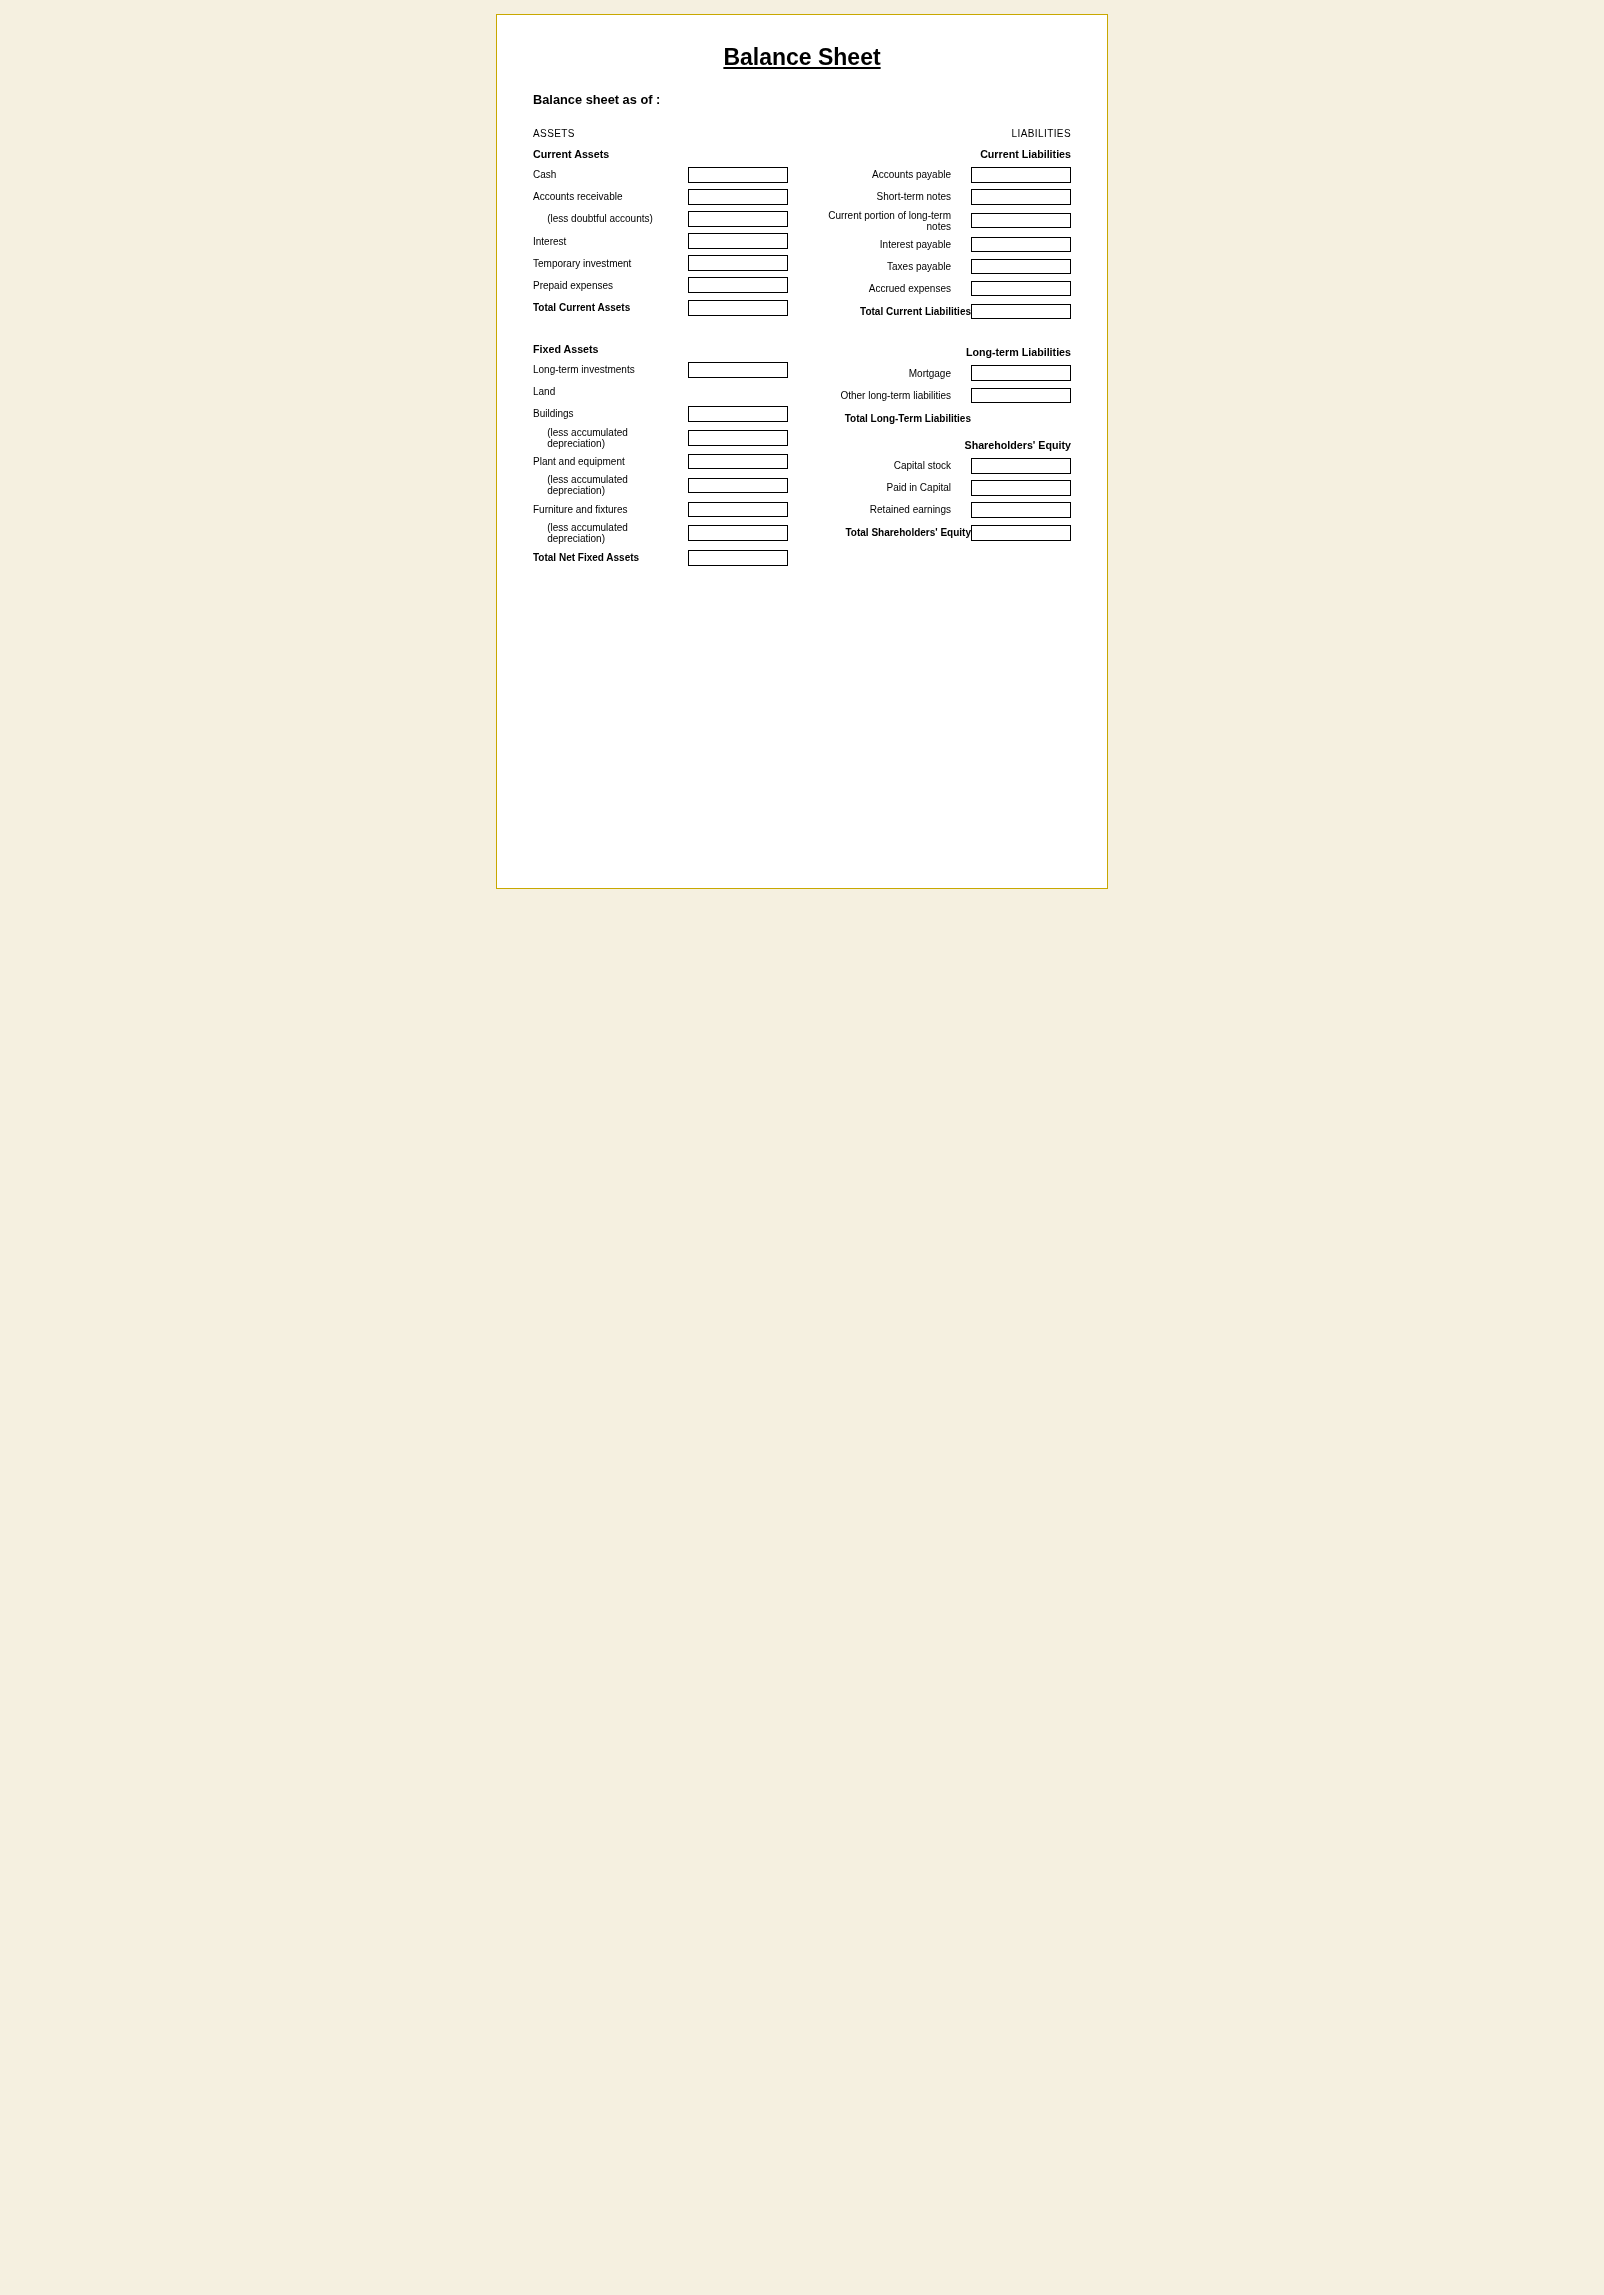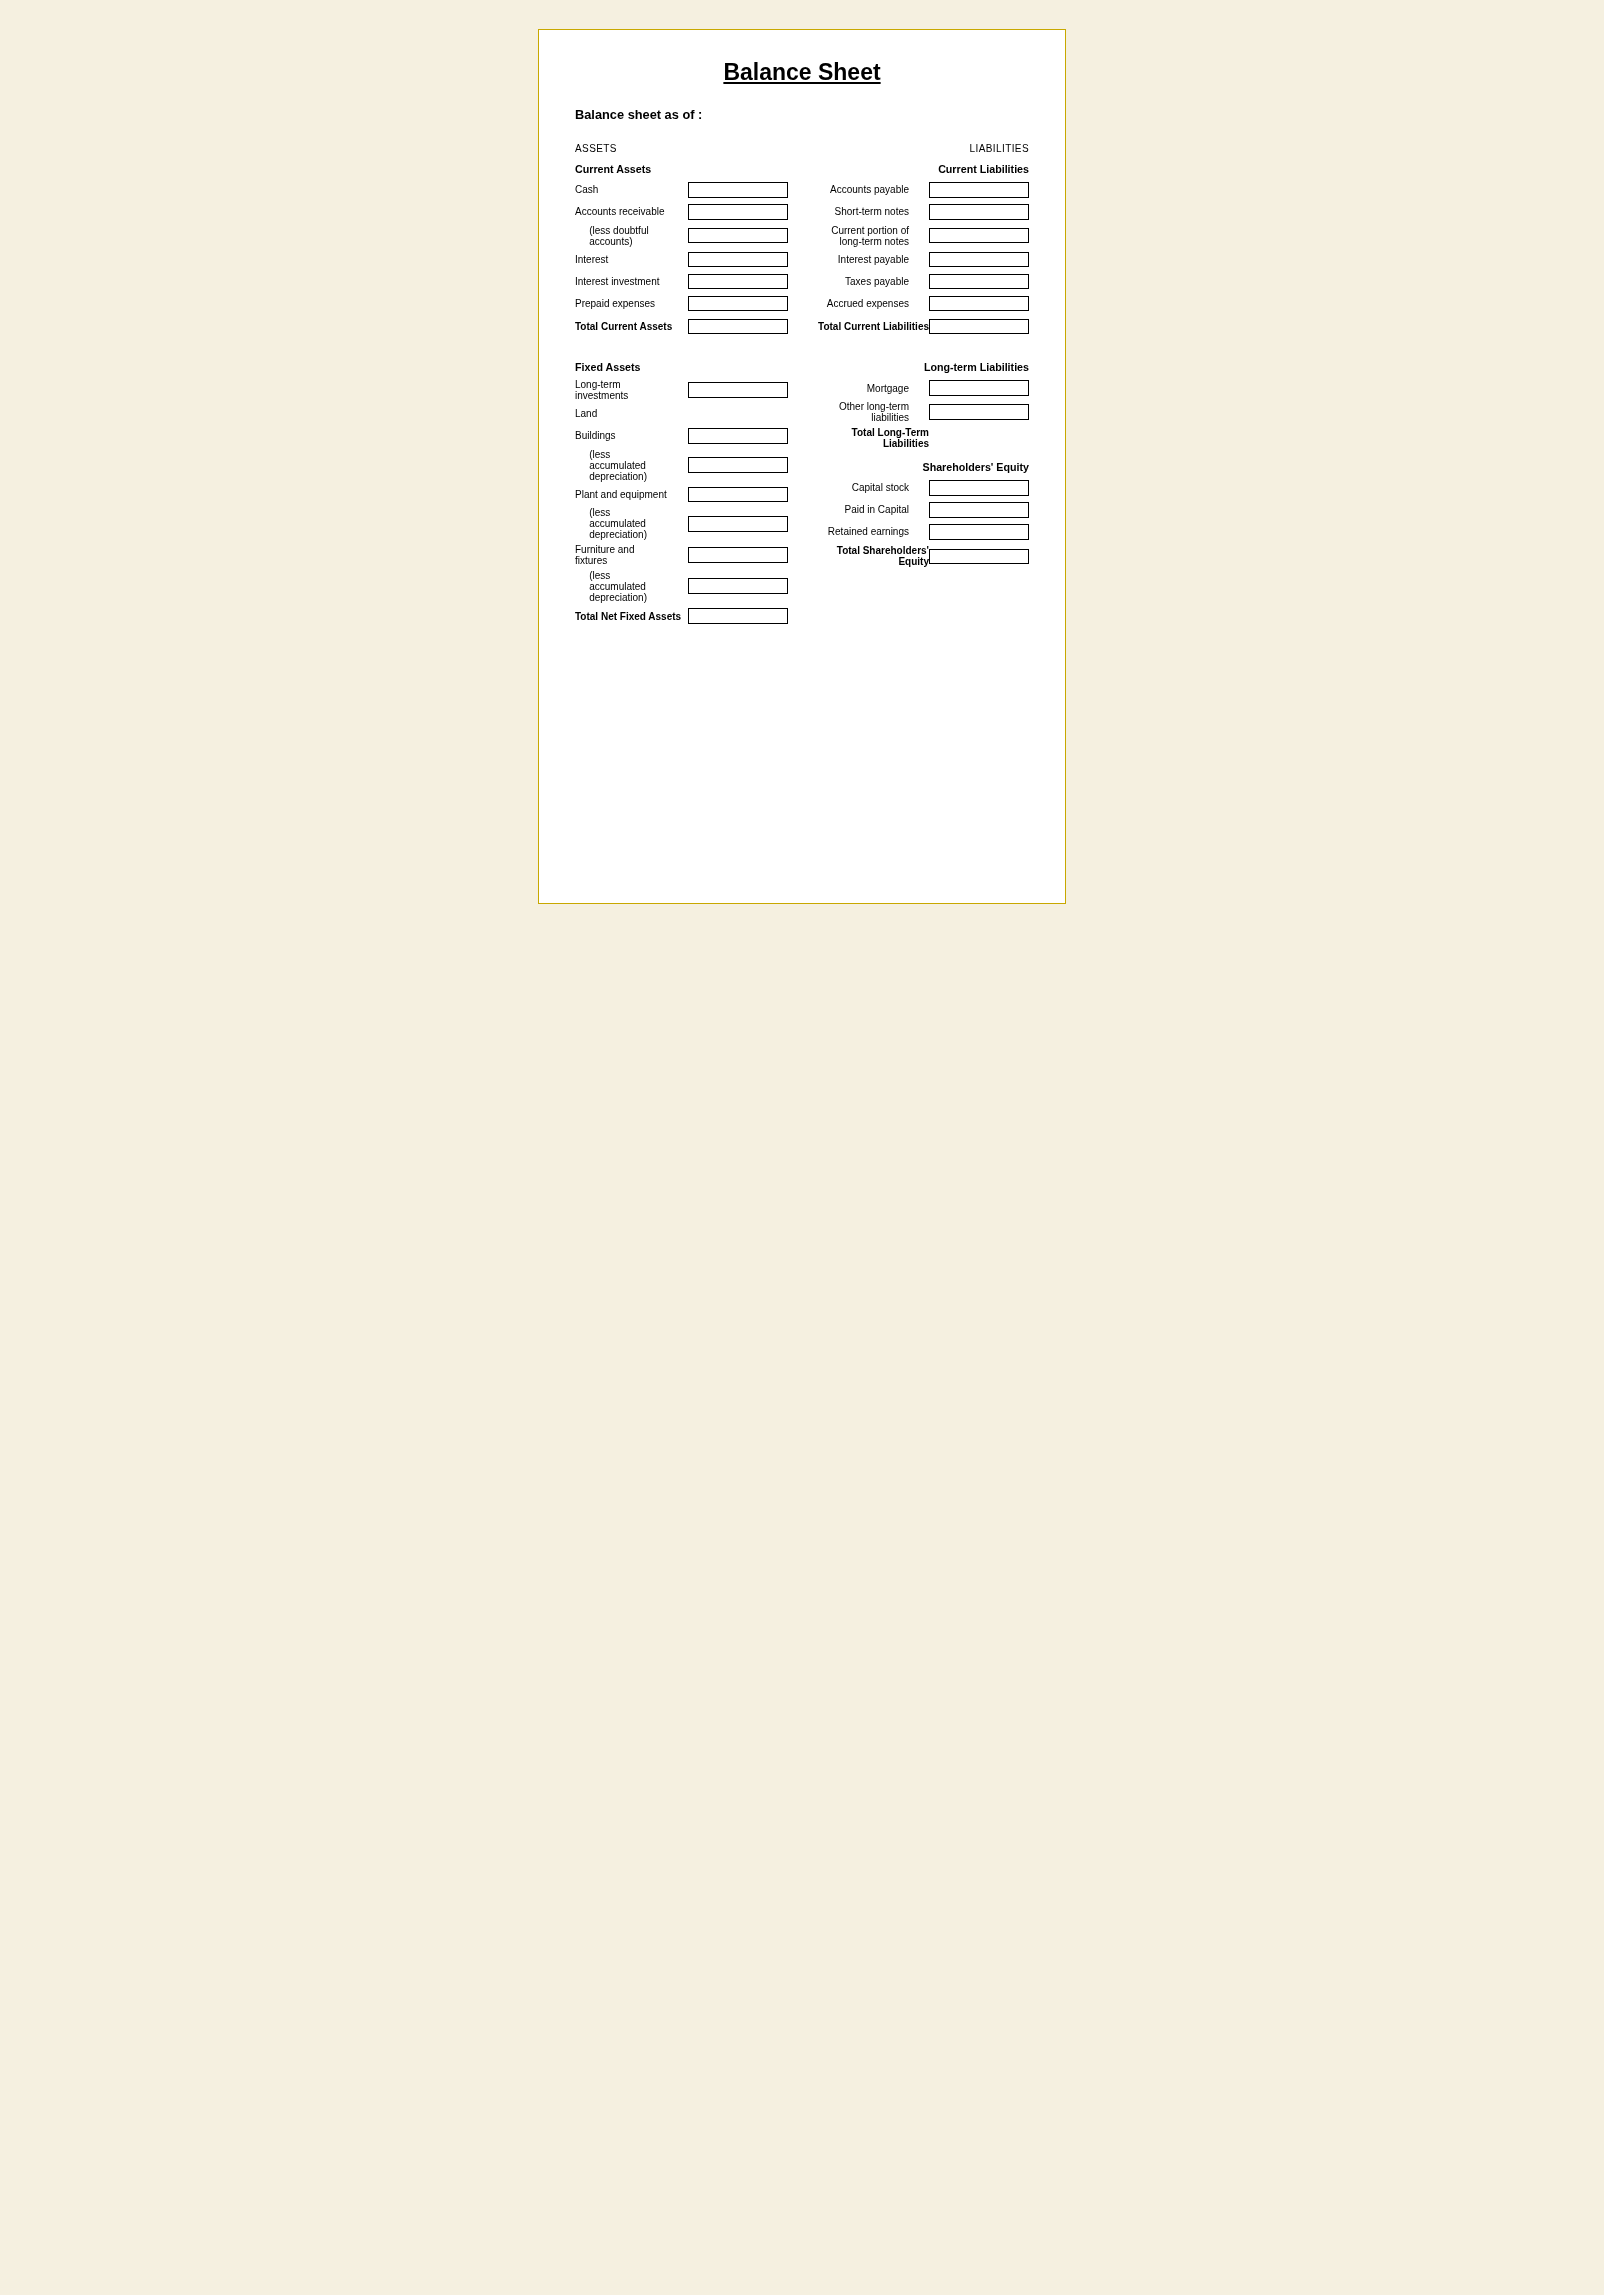--- a/index.html
+++ b/index.html
@@ -13,26 +13,25 @@
       font-family: Arial, sans-serif;
       display: flex;
       justify-content: center;
       align-items: flex-start;
       min-height: 100vh;
       padding: 14.2px;
     }
 
     .page {
       background: #ffffff;
-      width: 528px;
+      width: 612px;
       min-height: 875px;
       padding: 28.5px 36px;
       border: 1.4px solid #c8a800;
       position: relative;
-      margin-top: 15px;
     }
 
     .page-title {
       text-align: center;
       font-size: 23px;
       font-weight: bold;
       text-decoration: underline;
       margin-bottom: 21.3px;
       color: #000;
     }
@@ -180,21 +179,21 @@
         <span class="line-label indent">(less doubtful accounts)</span>
         <div class="input-box"></div>
       </div>
 
       <div class="line-item">
         <span class="line-label">Interest</span>
         <div class="input-box"></div>
       </div>
 
       <div class="line-item">
-        <span class="line-label">Interest investment</span>
+        <span class="line-label">Temporary investment</span>
         <div class="input-box"></div>
       </div>
 
       <div class="line-item">
         <span class="line-label">Prepaid expenses</span>
         <div class="input-box"></div>
       </div>
 
       <div class="total-row">
         <span class="line-label total">Total Current Assets</span>

